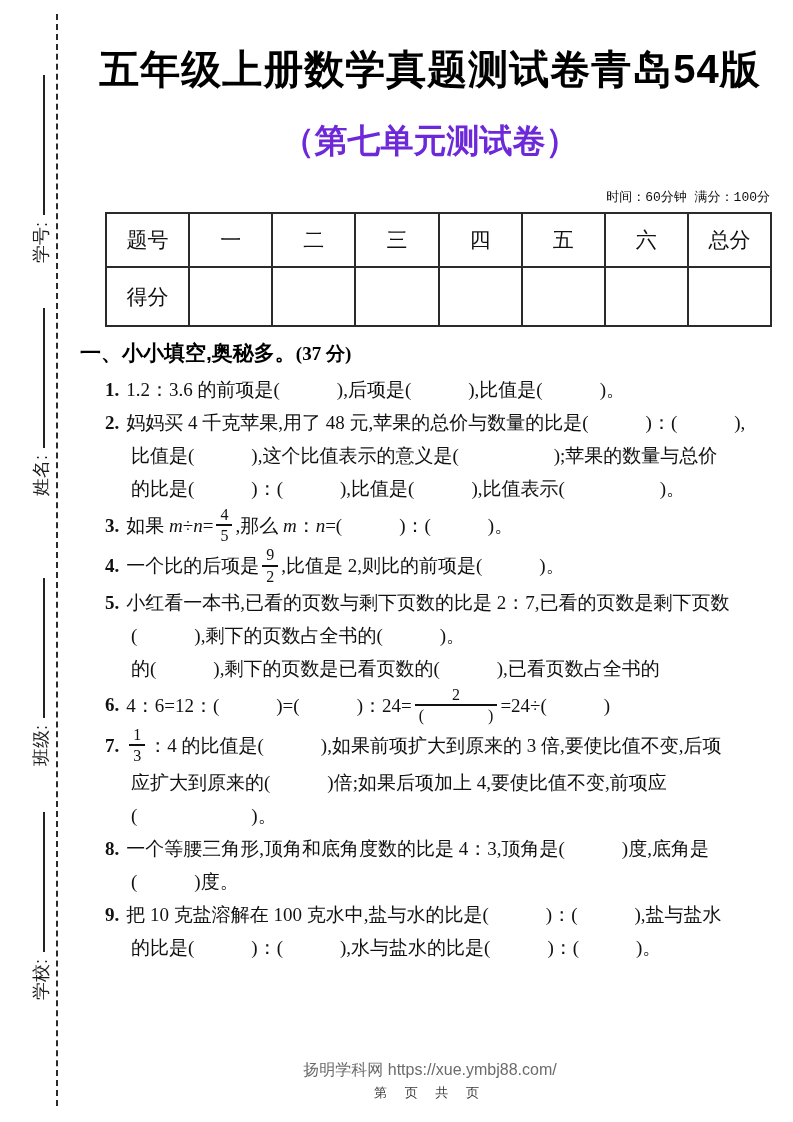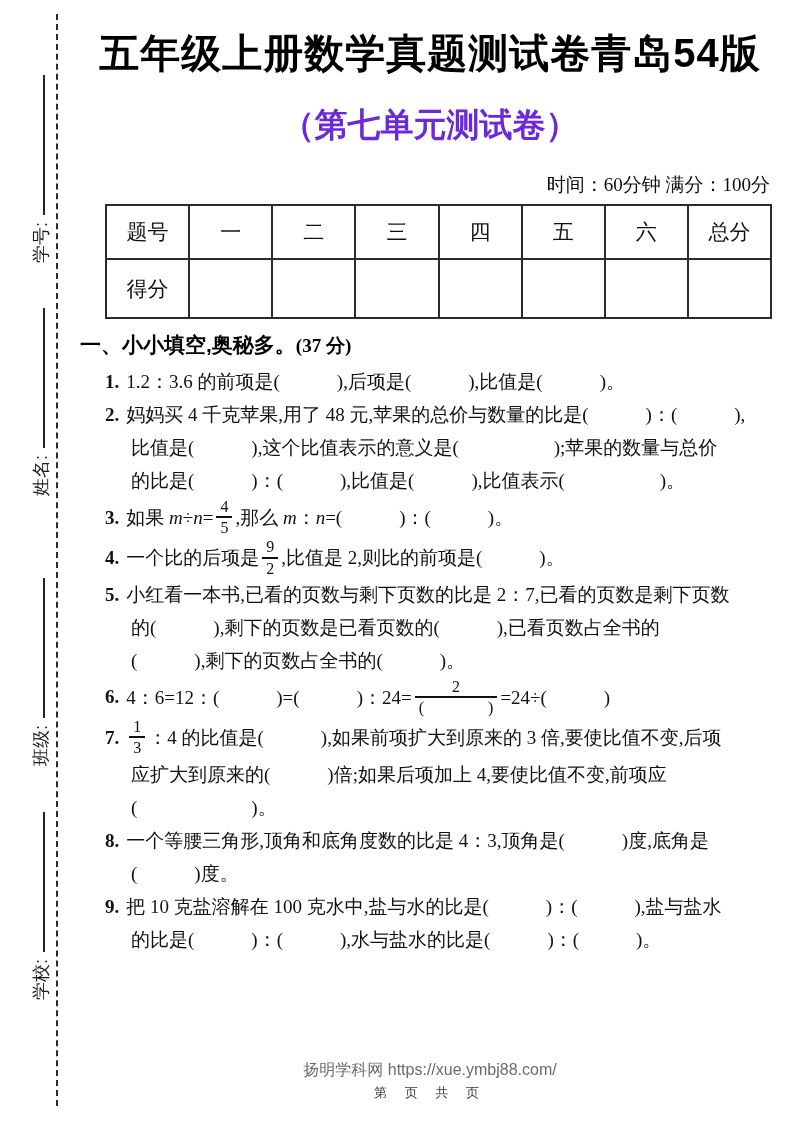--- a/index.html
+++ b/index.html
@@ -24,35 +24,35 @@
   .side-line {
     display:inline-block; width:140px; height:2px;
     border-bottom:2px solid #222; margin-left:7px; margin-top:4px;
   }
   .side-item.pos-0 { top:263px; }
   .side-item.pos-1 { top:496px; }
   .side-item.pos-2 { top:766px; }
   .side-item.pos-3 { top:1000px; }
 
   
-  .content { position:absolute; left:80px; top:0; width:700px; }
+  .content { position:absolute; left:80px; top:16px; width:700px; }
 
   .title {
     margin:26px 0 0; text-align:center;
     font-family:"Liberation Sans","DejaVu Sans",sans-serif;
     font-weight:bold; font-size:40px; letter-spacing:1px; color:#000;
   }
   .subtitle {
     margin:22px 0 0; text-align:center;
     font-family:"Liberation Sans","DejaVu Sans",sans-serif;
     font-weight:bold; font-size:33px; color:#6d28d9;
   }
   .meta {
     margin-top:24px; text-align:right; padding-right:10px;
-    font-family:Liberation Serif, serif; font-size:19px; color:#0d0d0d;
+    font-family:Liberation Mono, monospace; font-size:13px; color:#0d0d0d;
   }
 
   table.score-table {
     margin:6px 0 0 25px; border-collapse:collapse;
     width:667px; table-layout:fixed; font-size:21px; color:#111;
   }
   table.score-table td {
     border:2px solid #2b2b2b; text-align:center; padding:8px;
   }
   table.score-table tr.r1 td { height:36px; }
@@ -155,22 +155,22 @@
           <div class="q-line q-cont">的比是(　　　)：(　　　),比值是(　　　),比值表示(　　　　　)。</div>
         </div>
         <div class="question">
           <div class="q-line"><span class="q-num">3.</span>如果 <i>m</i>÷<i>n</i>=<span class="frac"><span class="fnum">4</span><span class="fden">5</span></span>,那么 <i>m</i>：<i>n</i>=(　　　)：(　　　)。</div>
         </div>
         <div class="question">
           <div class="q-line"><span class="q-num">4.</span>一个比的后项是<span class="frac"><span class="fnum">9</span><span class="fden">2</span></span>,比值是 2,则比的前项是(　　　)。</div>
         </div>
         <div class="question">
           <div class="q-line"><span class="q-num">5.</span>小红看一本书,已看的页数与剩下页数的比是 2：7,已看的页数是剩下页数</div>
+          <div class="q-line q-cont">(　　　),剩下的页数占全书的(　　　)。</div>
           <div class="q-line q-cont">的(　　　),剩下的页数是已看页数的(　　　),已看页数占全书的</div>
-          <div class="q-line q-cont">(　　　),剩下的页数占全书的(　　　)。</div>
         </div>
         <div class="question">
           <div class="q-line"><span class="q-num">6.</span>4：6=12：(　　　)=(　　　)：24=<span class="frac"><span class="fnum">2</span><span class="fden">(　　　　)</span></span>=24÷(　　　)</div>
         </div>
         <div class="question">
           <div class="q-line"><span class="q-num">7.</span><span class="frac"><span class="fnum">1</span><span class="fden">3</span></span>：4 的比值是(　　　),如果前项扩大到原来的 3 倍,要使比值不变,后项</div>
           <div class="q-line q-cont">应扩大到原来的(　　　)倍;如果后项加上 4,要使比值不变,前项应</div>
           <div class="q-line q-cont">(　　　　　　)。</div>
         </div>
         <div class="question">

